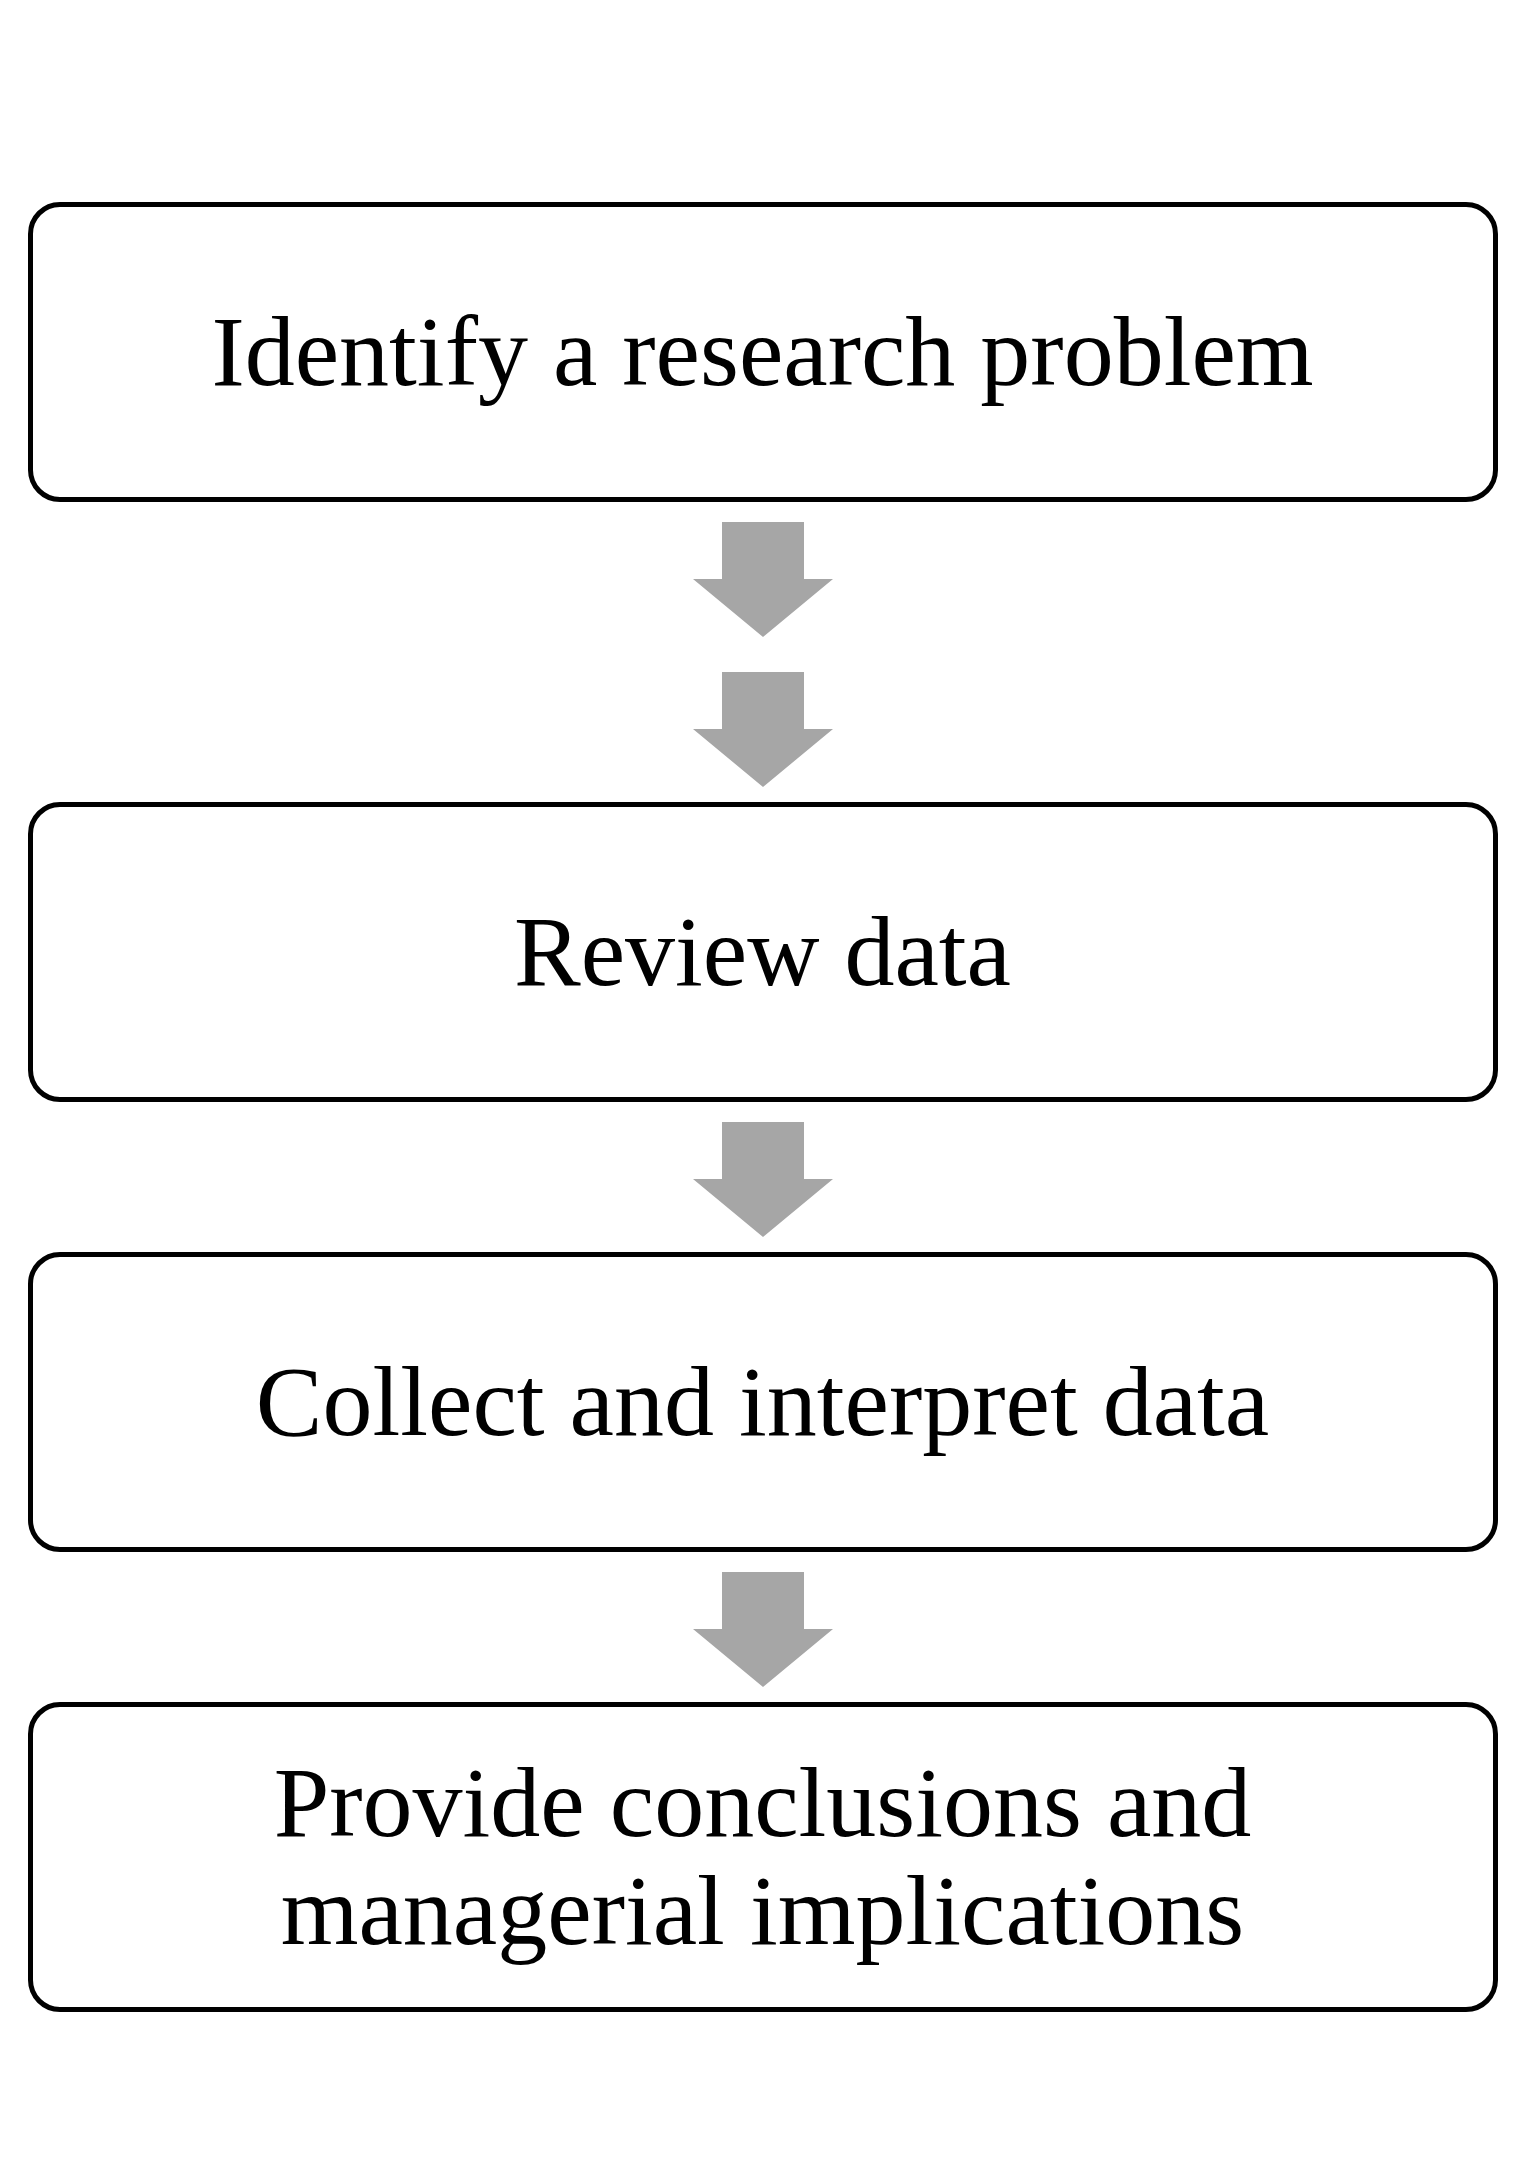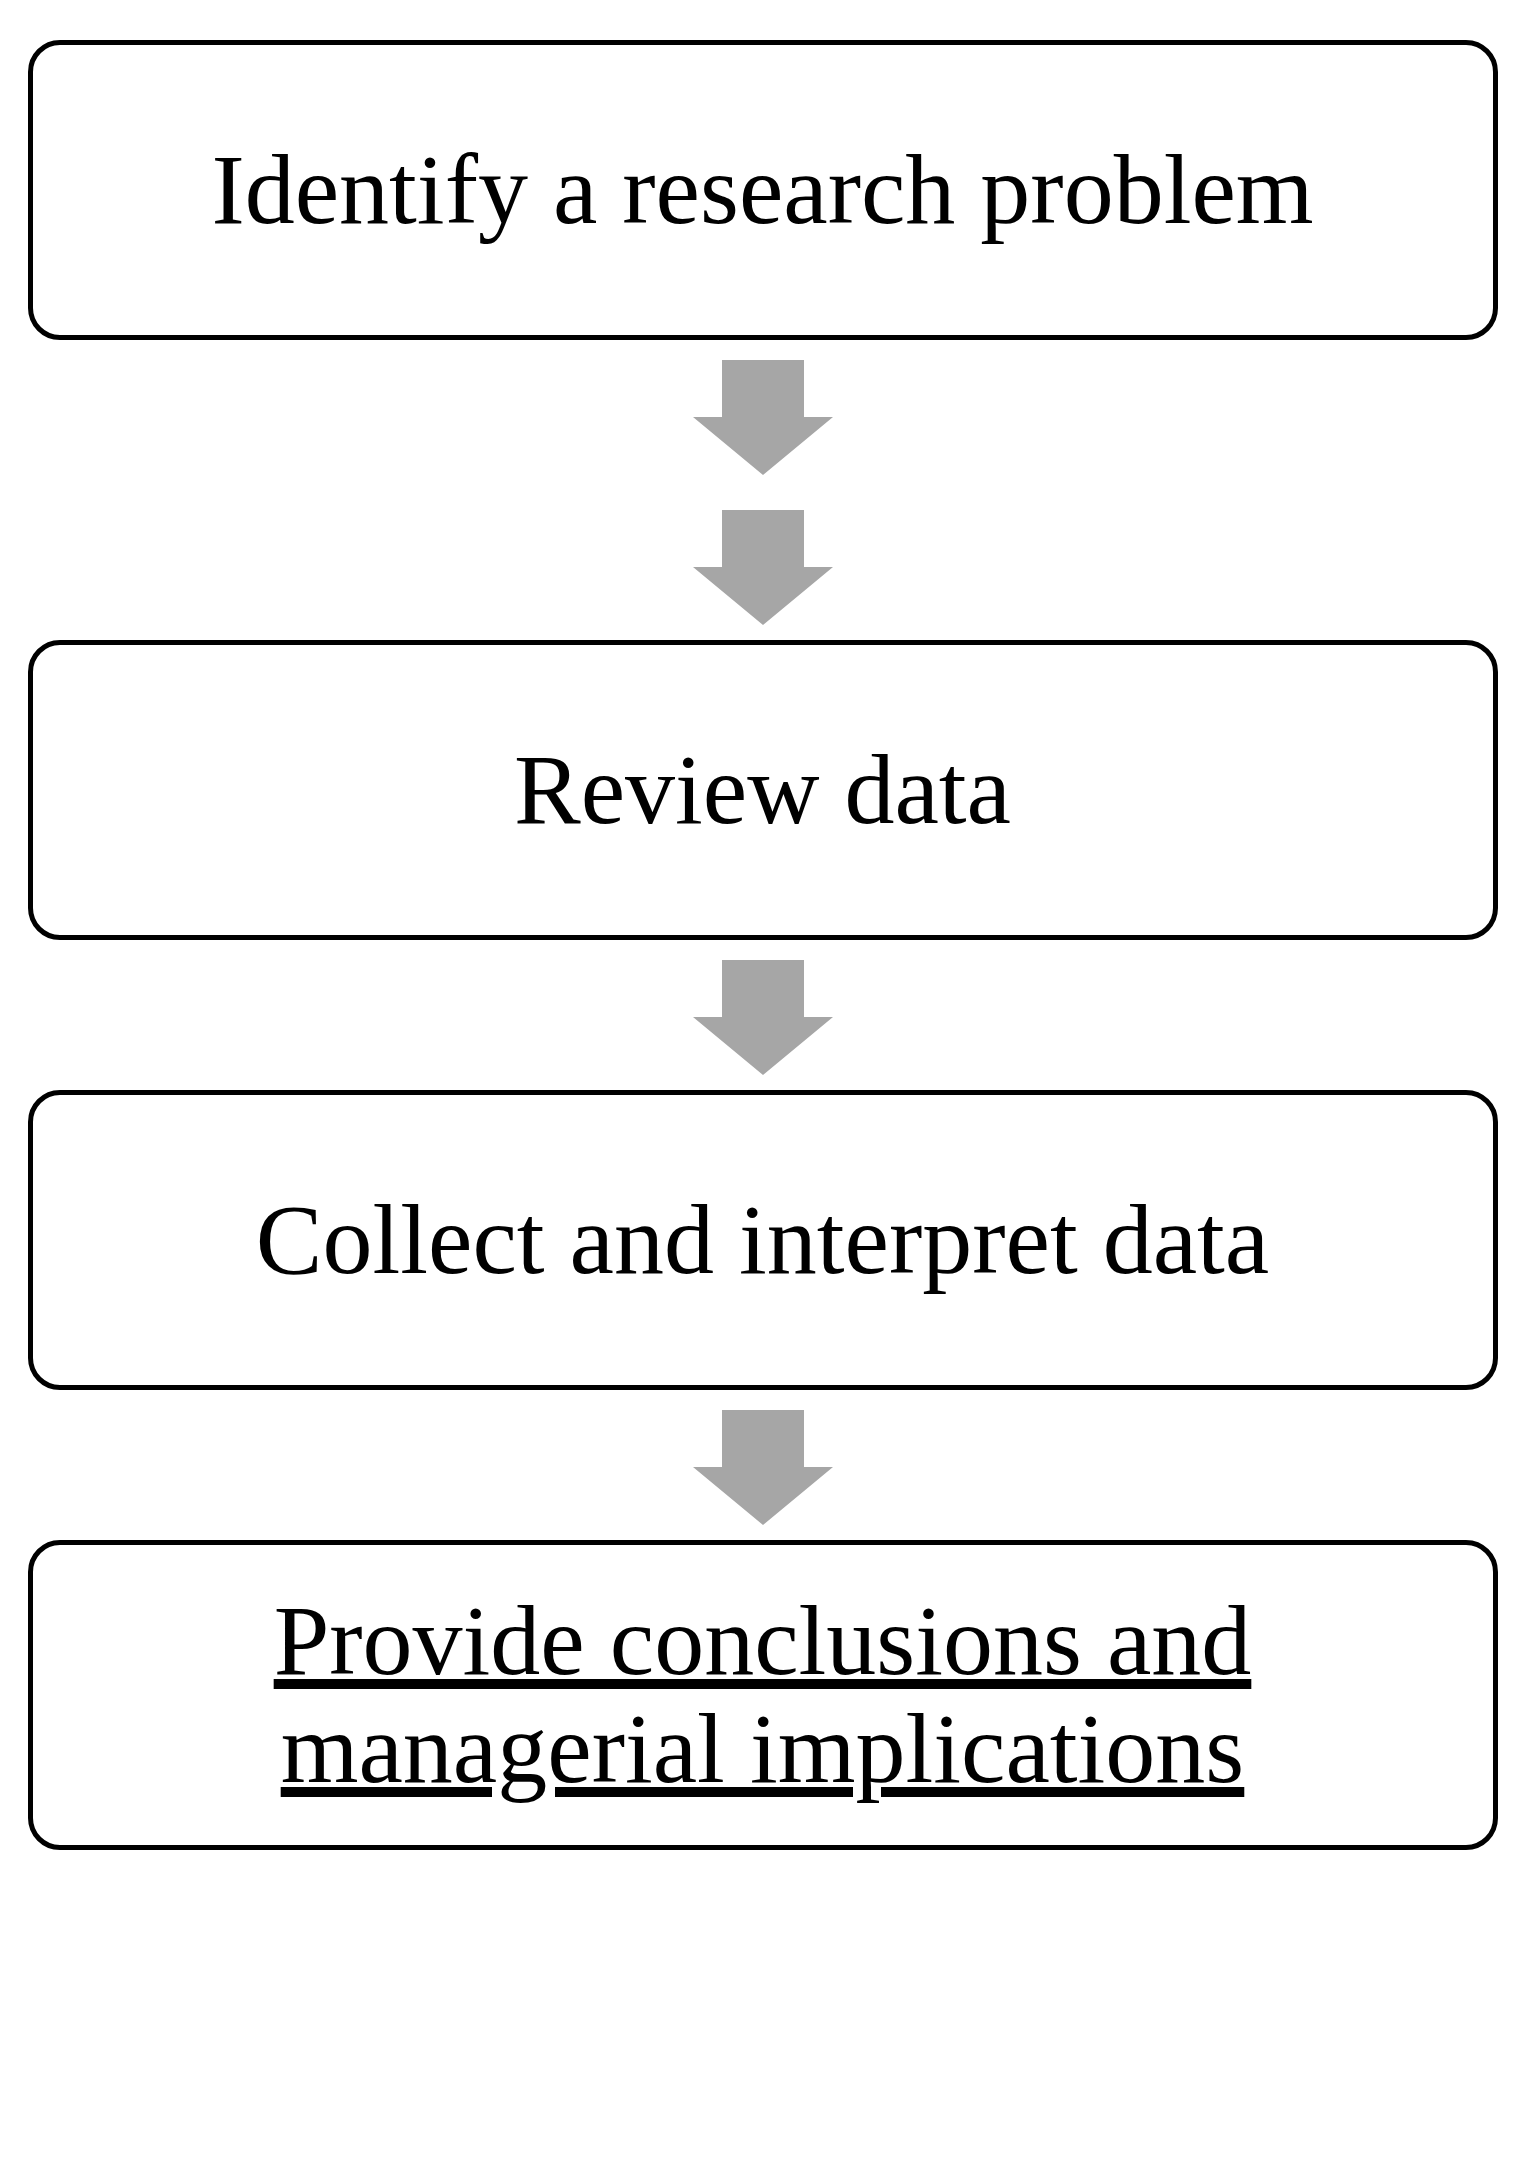--- a/index.html
+++ b/index.html
@@ -11,38 +11,38 @@
     position: relative;
     width: 1525px;
     height: 2173px;
     background: #ffffff;
     box-sizing: border-box;
     padding-top: 40px;
     display: flex;
     flex-direction: column;
     align-items: center;
     overflow: hidden;
+    justify-content: center;
   }
   .step-box {
     box-sizing: border-box;
     width: 1470px;
     height: 300px;
     flex-shrink: 0;
     background: #ffffff;
     border: 5px solid #000000;
     border-radius: 32px;
     display: flex;
     align-items: center;
     justify-content: center;
     text-align: center;
     padding: 0 60px;
   }
   .step-box:last-child {
     height: 310px;
-    text-decoration: underline;
   }
   .step-label {
     font-family: "Liberation Serif", "DejaVu Serif", serif;
     font-size: 100px;
     line-height: 1.08;
     color: #000000;
     letter-spacing: 0;
   }
   .down-arrow {
     flex-shrink: 0;

